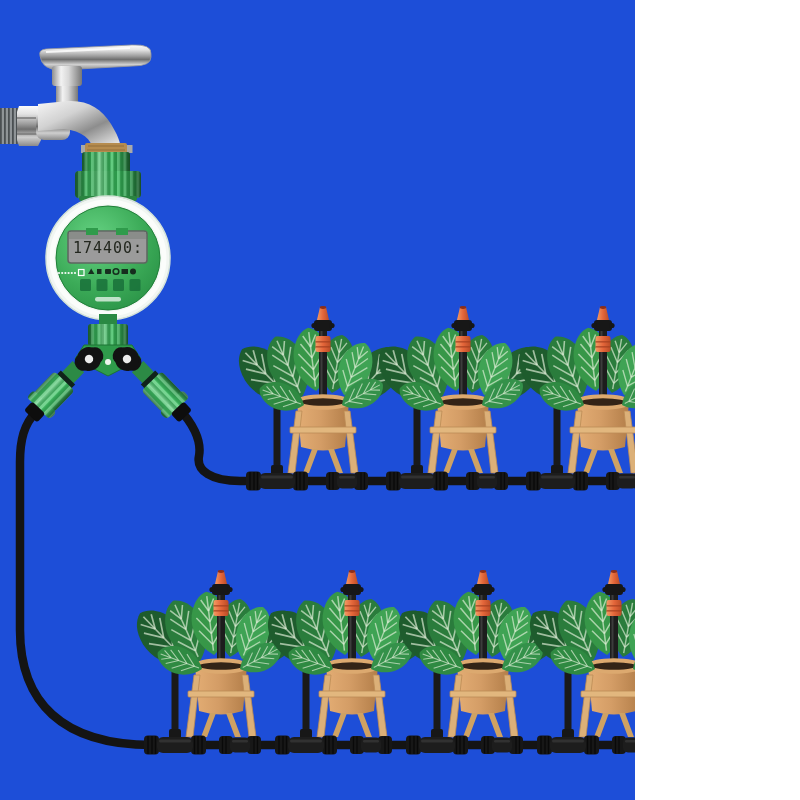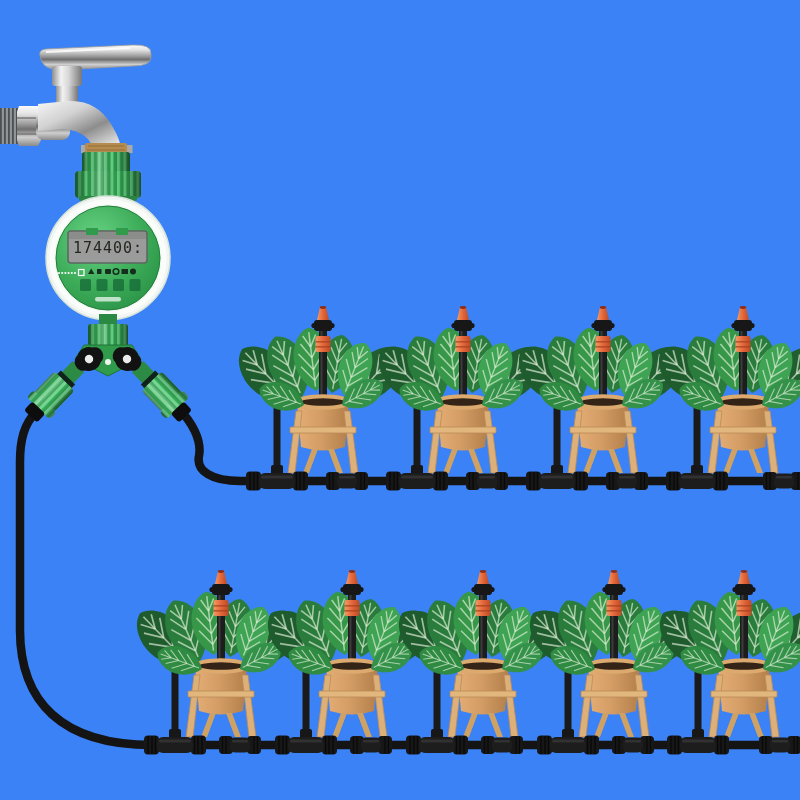--- a/index.html
+++ b/index.html
@@ -1,16 +1,16 @@
 <!DOCTYPE html>
 <html><head>
 <meta charset="utf-8">
 <style>
   html,body{margin:0;padding:0;background:#ffffff;}
-  .stage{width:800px;height:800px;position:relative;background:#3b82f6;overflow:hidden;
+  .stage{width:635px;height:800px;position:relative;background:#1d4ed8;overflow:hidden;
          font-family:"DejaVu Sans", sans-serif;}
   svg{display:block;}
   .lcd-text{font-family:"DejaVu Sans Mono", monospace;font-size:15px;letter-spacing:1px;fill:#23271f;}
 </style>
 </head>
 <body>
 
 <div class="stage">
 <svg width="800" height="800" viewBox="0 0 800 800">
   <defs>

